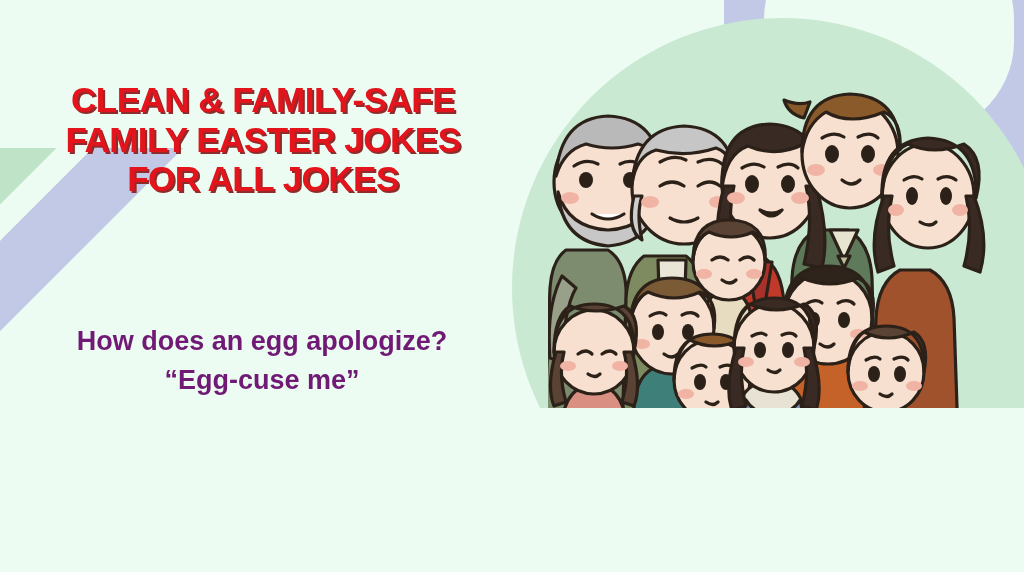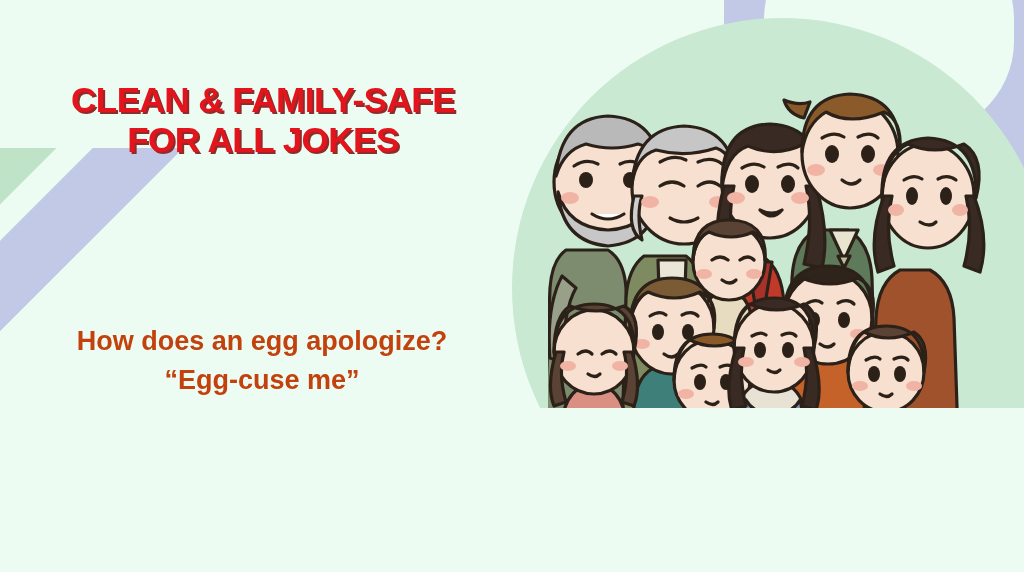--- a/index.html
+++ b/index.html
@@ -41,21 +41,21 @@
     letter-spacing:-0.5px;
     color:#e3141c;
     text-shadow:2px 2px 0 #8f2b2b;
     font-family:"Liberation Sans","DejaVu Sans",sans-serif;
   }
   .title div{white-space:nowrap;}
   .joke{
     position:absolute;left:62px;top:322px;width:400px;
     text-align:center;
     font-size:27px;line-height:1.45;font-weight:bold;
-    color:#c2410c;
+    color:#701a75;
   }
 
   
   .logo{position:absolute;left:128px;top:474px;width:280px;height:92px;}
   .logo-word{position:absolute;left:0;top:14px;width:280px;height:64px;}
   .ltr{
     position:absolute;top:0;
     font-size:56px;font-weight:bold;line-height:60px;
     font-family:"DejaVu Sans","Liberation Sans",sans-serif;
     -webkit-text-stroke:3px #20160c;
@@ -104,20 +104,21 @@
     <div class="ribbon r2"></div>
     <div class="ribbon r3"></div>
   </div>
 
   <div class="blob-lav"></div>
   <div class="blob-white"></div>
   <div class="circle-green"></div>
 
   <div class="title">
     <div>CLEAN &amp; FAMILY-SAFE</div>
+    <div>FAMILY EASTER JOKES</div>
     <div>FOR ALL JOKES</div>
   </div>
 
   <div class="joke">How does an egg apologize? “Egg-cuse me”</div>
 
   <div class="logo">
     <div class="logo-word">
       <span class="ltr" id="L0" style="left: 0px; color: rgb(245, 168, 28);">J</span>
       <span class="face" id="F1" style="left:31px;top:8px;width:48px;height:48px;">
         <i class="eye l"></i>

